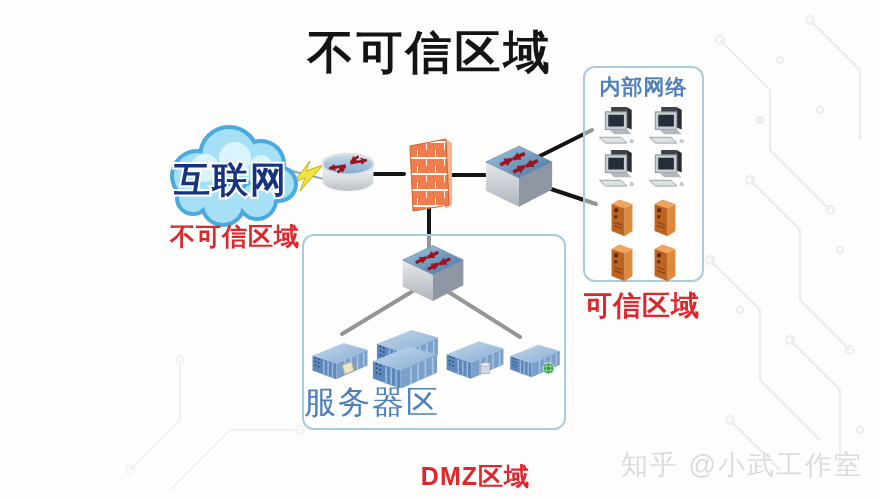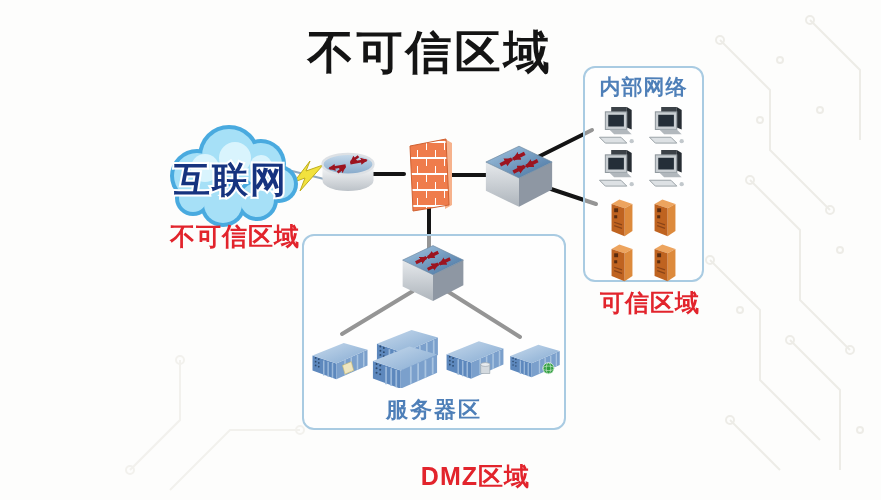--- a/index.html
+++ b/index.html
@@ -5,21 +5,21 @@
   html,body{margin:0;padding:0;}
   body{background:#f6f5f2;font-family:"Liberation Sans","DejaVu Sans",sans-serif;}
   .stage{position:relative;width:881px;height:500px;background:#fdfdfc;overflow:hidden;}
   .deco{position:absolute;pointer-events:none;}
   .overlay{position:absolute;left:0;top:0;pointer-events:none;}
   .abs{position:absolute;}
   .title{position:absolute;left:140px;top:22px;width:580px;text-align:center;
          font-family:"Liberation Serif","DejaVu Serif",serif;font-size:46px;font-weight:600;
          color:#141414;letter-spacing:3px;}
   .zone-red{position:absolute;text-align:right;font-size:25px;font-weight:bold;color:#e2242c;letter-spacing:1px;}
-  .area-blue{font-size:22px;font-weight:bold;color:#4e7fb8;letter-spacing:2px;text-align:center;}
+  .area-blue{font-size:32px;font-weight:normal;color:#4e7fb8;letter-spacing:2px;}
   .netbox{position:absolute;border:2px solid #a9cbe2;border-radius:12px;background:rgba(255,255,255,0.55);}
   .inbox-title{margin-top:5px;font-size:21px;font-weight:bold;color:#4e7fb8;text-align:center;letter-spacing:1px;}
   .ws-grid{display:grid;grid-template-columns:repeat(2,1fr);justify-items:center;width:100px;margin:5px auto 0;row-gap:2px;}
   .tower-grid{display:grid;grid-template-columns:repeat(2,1fr);justify-items:center;width:86px;margin:7px auto 0;row-gap:5px;}
   .dmz-title{position:absolute;left:0;bottom:3px;width:100%;}
   .watermark{position:absolute;top:447px;right:18px;font-size:27px;letter-spacing:2px;
              color:#dedbd7;text-shadow:1px 1px 0 #ffffff;}
   svg text{user-select:none;}
 </style>
 </head>
@@ -260,21 +260,21 @@
         <svg width="30" height="40" viewBox="0 0 30 46">
           <use href="#sym-tower"></use>
         </svg>
 
         <svg width="30" height="40" viewBox="0 0 30 46">
           <use href="#sym-tower"></use>
         </svg>
       </div>
   </div>
 
-  <div class="zone-red" style="left:583px;top:287px;width:117px;font-size:24px;">可信区域</div>
+  <div class="zone-red" style="left:583px;top:287px;width:117px;font-size:28px;">可信区域</div>
 
   <div class="netbox" style="left:302px;top:234px;width:260px;height:192px;">
     <svg class="abs" style="left:96px;top:5px" width="66" height="62" viewBox="0 0 100 92">
       <use href="#sym-switch"></use>
     </svg>
     <svg class="abs" style="left:6px;top:100px" width="60" height="50" viewBox="0 0 96 66">
       <use href="#sym-rack"></use>
       <polygon points="52,40 66,34 70,48 56,54" fill="#efe6c0" stroke="#c8b870" stroke-width="1"></polygon>
     </svg>
     <svg class="abs" style="left:66px;top:82px" width="70" height="70" viewBox="0 0 96 86">
@@ -290,14 +290,15 @@
       <use href="#sym-rack"></use>
       <circle cx="72" cy="46" r="10" fill="#2f9e3f" stroke="#ffffff" stroke-width="1.2"></circle>
       <ellipse cx="72" cy="46" rx="10" ry="4" fill="none" stroke="#cfe9cf" stroke-width="1.2"></ellipse>
       <ellipse cx="72" cy="46" rx="4" ry="10" fill="none" stroke="#cfe9cf" stroke-width="1.2"></ellipse>
     </svg>
     <div class="area-blue dmz-title">服务器区</div>
   </div>
 
   <div class="zone-red" style="left:340px;top:436px;width:190px;margin-top:24px;">DMZ区域</div>
 
+  <div class="watermark">知乎 @小武工作室</div>
 
 </div>
 
 </body></html>

